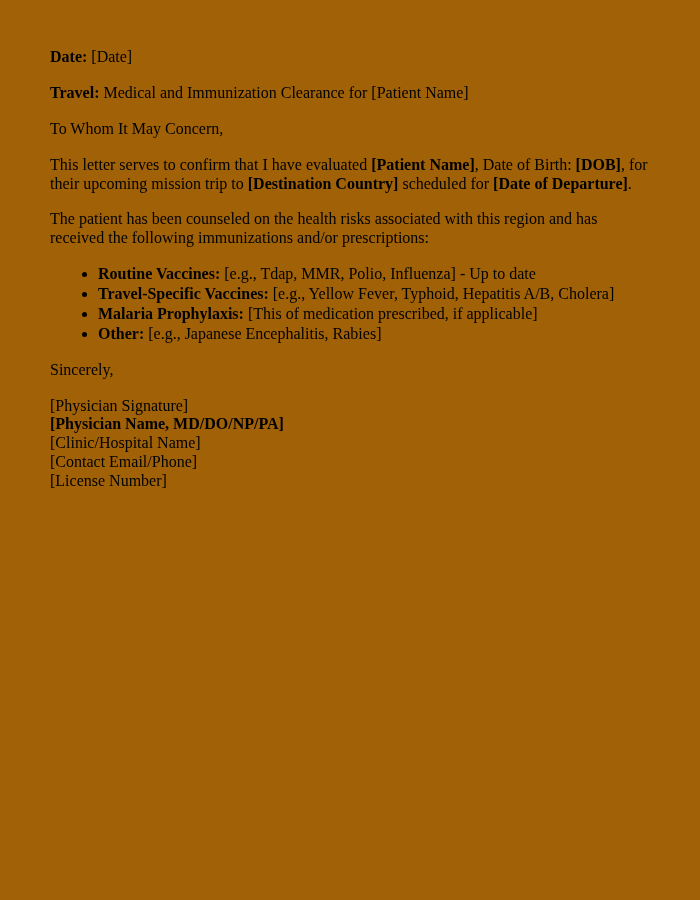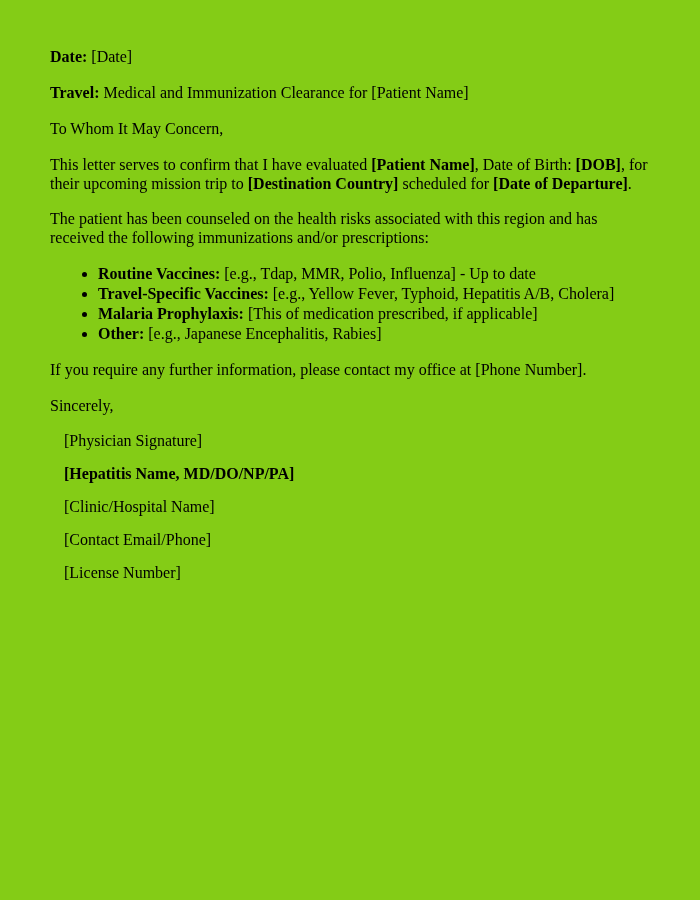--- a/index.html
+++ b/index.html
@@ -4,40 +4,40 @@
 <style>
   html, body {
     margin: 0;
     padding: 0;
     background: #ffffff;
   }
   .page {
     width: 700px;
     min-height: 900px;
     box-sizing: border-box;
-    background: #84cc16;
+    background: #a16207;
     color: #000000;
     padding: 48px 50px 50px 50px;
     font-family: "Liberation Serif", serif;
     font-size: 16px;
     line-height: 1.18;
   }
   .page p {
     margin: 0 0 17px 0;
   }
   .page ul {
     margin: 0 0 17px 0;
     padding-left: 40px;
   }
   .page li {
     margin: 0 0 1px 8px;
   }
   b { font-weight: bold; }
   .sig-block p {
-    margin: 14px;
+    margin: 0;
   }
 </style>
 </head>
 <body>
 
 <div class="page">
 
   <p><b>Date:</b><span> [Date]</span></p>
 
 
@@ -50,25 +50,24 @@
   <p>The patient has been counseled on the health risks associated with this region and has received the following immunizations and/or prescriptions:</p>
 
   <ul>
     <li><b>Routine Vaccines:</b><span> [e.g., Tdap, MMR, Polio, Influenza] - Up to date</span></li>
     <li><b>Travel-Specific Vaccines:</b><span> [e.g., Yellow Fever, Typhoid, Hepatitis A/B, Cholera]</span></li>
     <li><b>Malaria Prophylaxis:</b><span> [This of medication prescribed, if applicable]</span></li>
     <li><b>Other:</b><span> [e.g., Japanese Encephalitis, Rabies]</span></li>
   </ul>
 
 
-  <p>If you require any further information, please contact my office at [Phone Number].</p>
 
   <p>Sincerely,</p>
 
   <div class="sig-block">
     <p><span>[Physician Signature]</span></p>
-    <p><b>[Hepatitis Name, MD/DO/NP/PA]</b></p>
+    <p><b>[Physician Name, MD/DO/NP/PA]</b></p>
     <p><span>[Clinic/Hospital Name]</span></p>
     <p><span>[Contact Email/Phone]</span></p>
     <p><span>[License Number]</span></p>
   </div>
 
 </div>
 
 </body></html>

